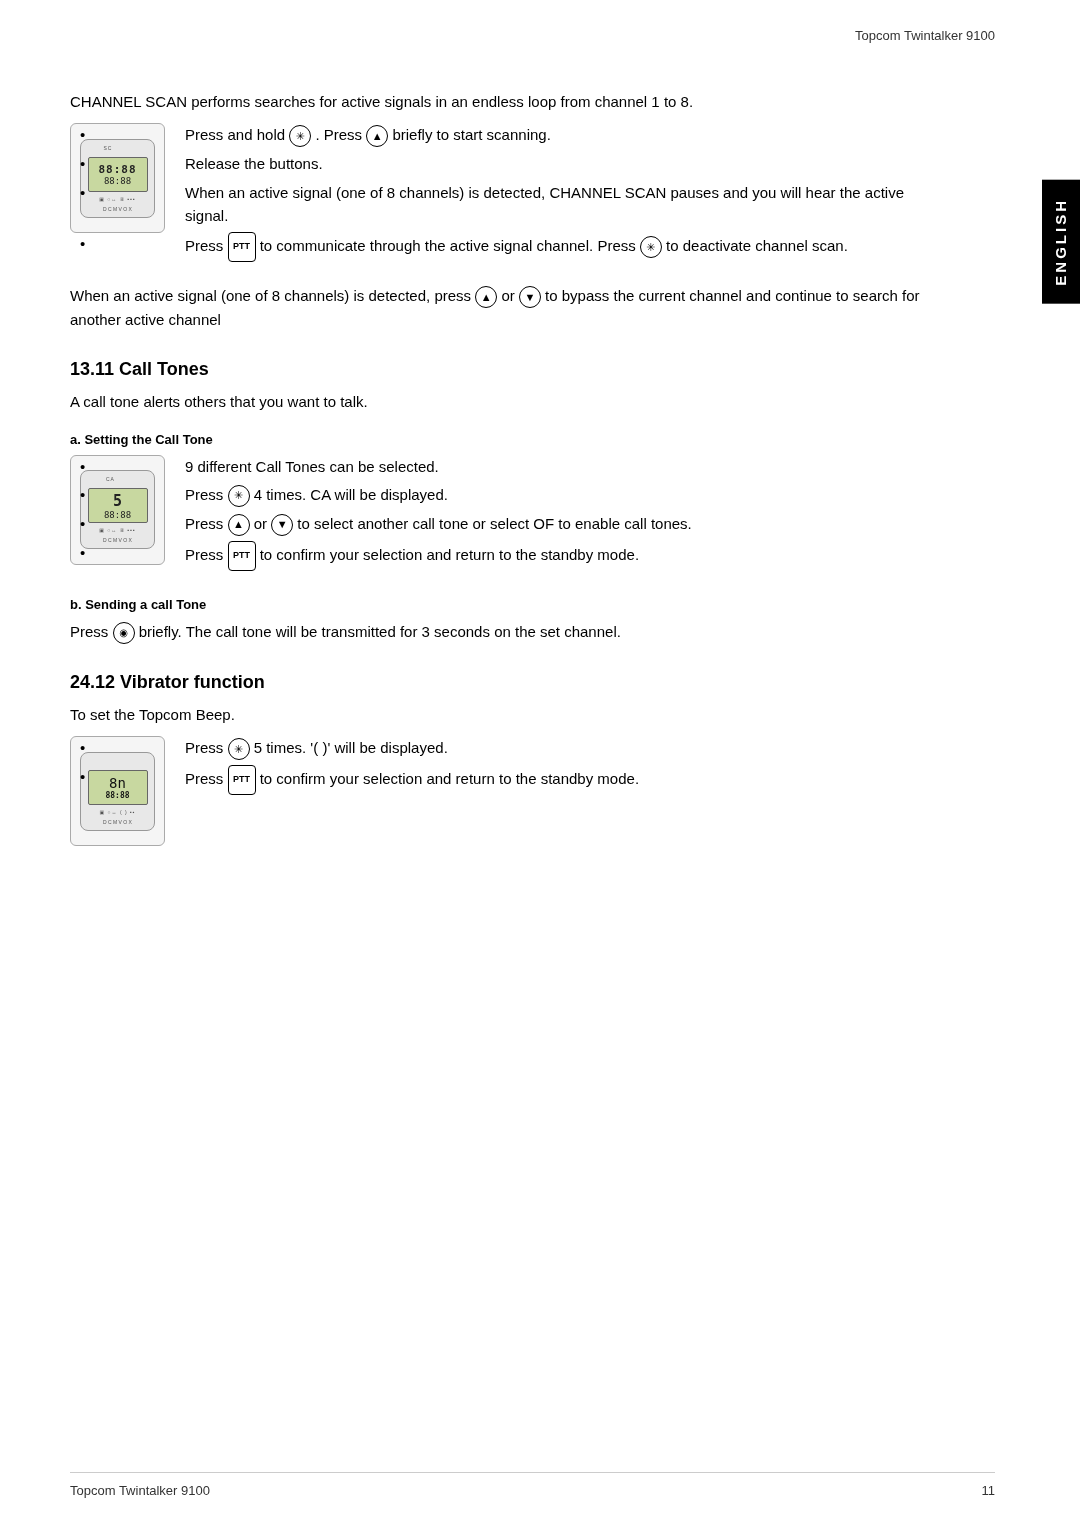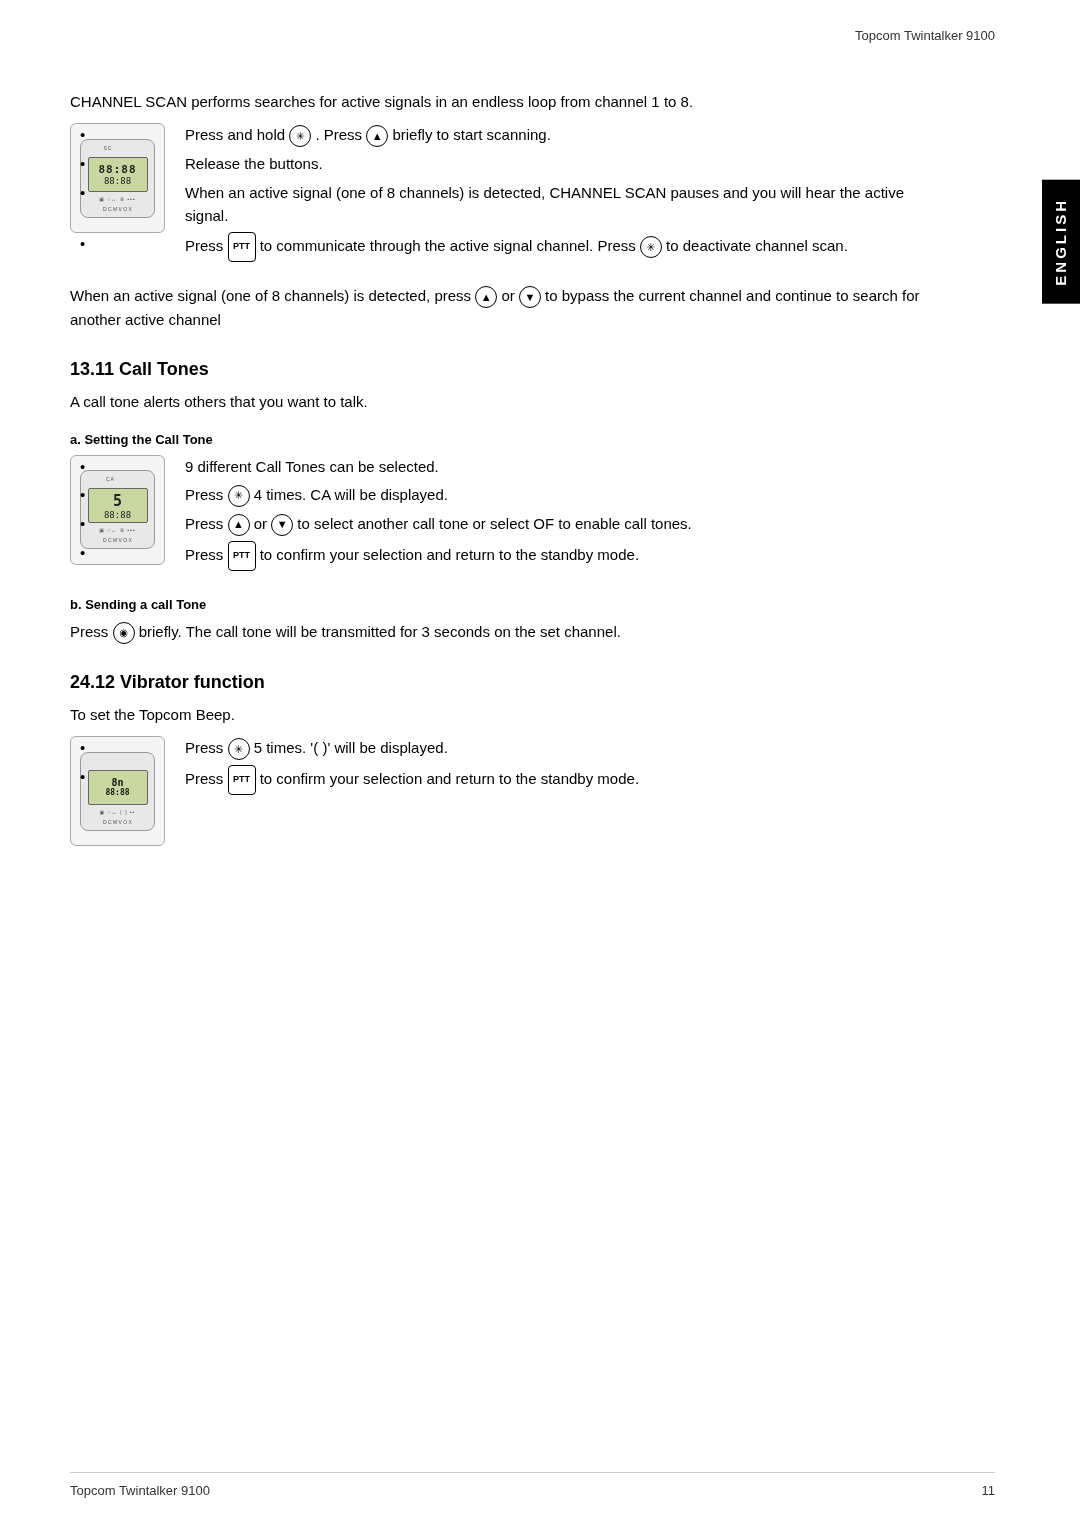--- a/index.html
+++ b/index.html
@@ -335,21 +335,21 @@
 
     <h2 class="section-title">24.12 Vibrator function</h2>
 
     <p class="body-text">To set the Topcom Beep.</p>
 
     <div class="content-with-image clearfix">
       <div class="device-image">
         <div class="device-body">
           <div class="device-indicators">&nbsp; &nbsp; &nbsp; &nbsp; &nbsp;</div>
           <div class="lcd-screen-vibr">
-            <div style="font-size:10px;font-weight:bold;font-family:monospace;">8n</div>
+            <div style="font-size:14px;font-weight:normal;font-family:monospace;">8n</div>
             <div style="font-size:8px;font-family:monospace;">88:88</div>
           </div>
           <div class="device-indicators">▣ ○↔ ( ) ▪▪</div>
           <div class="device-bottom-text">D C M V O X</div>
         </div>
       </div>
 
       <ul class="bullet-list">
         <li>Press <span class="icon-star">✳</span> 5 times. '( )' will be displayed.</li>
         <li>Press <span class="icon-ptt">PTT</span> to confirm your selection and return to the standby mode.</li>

